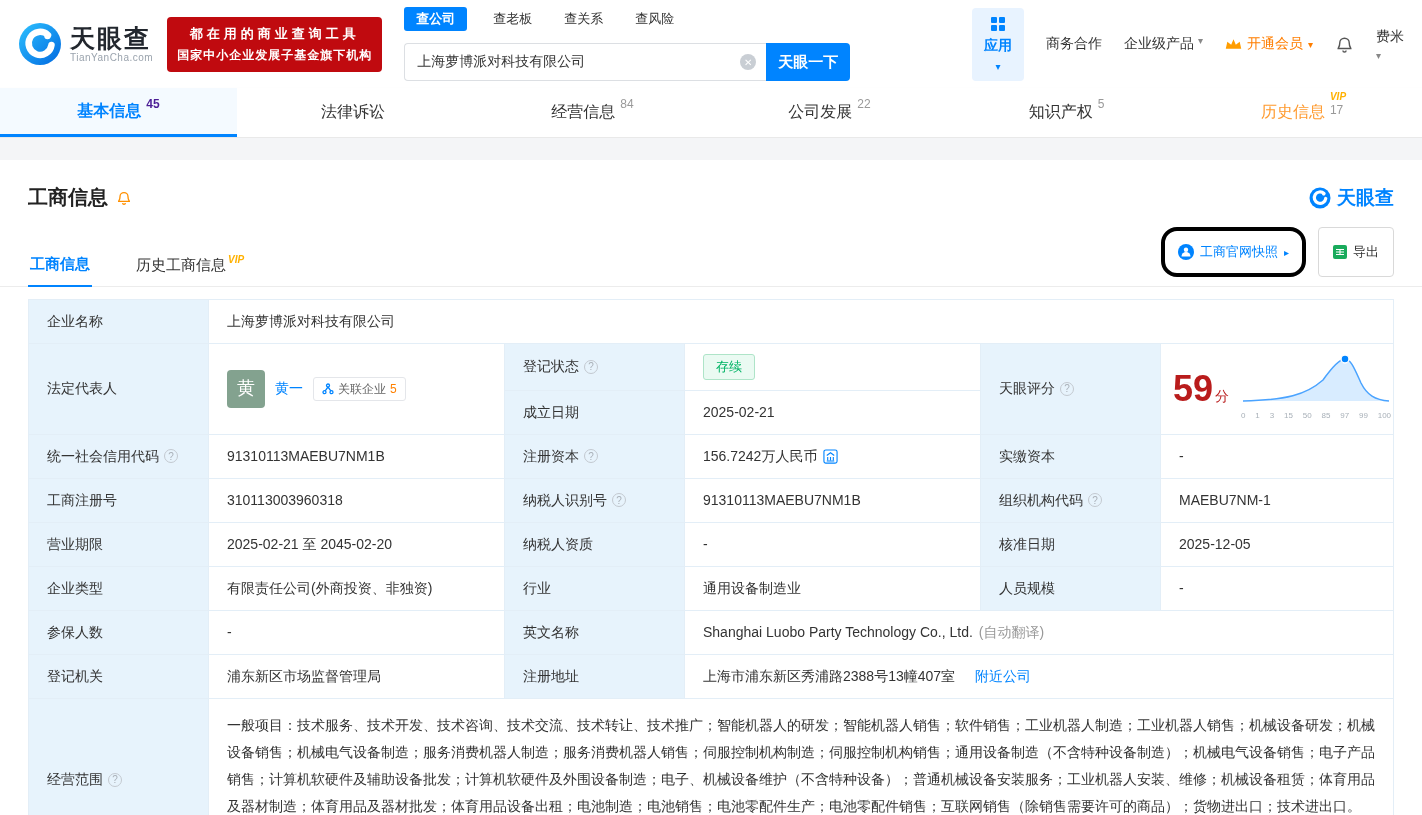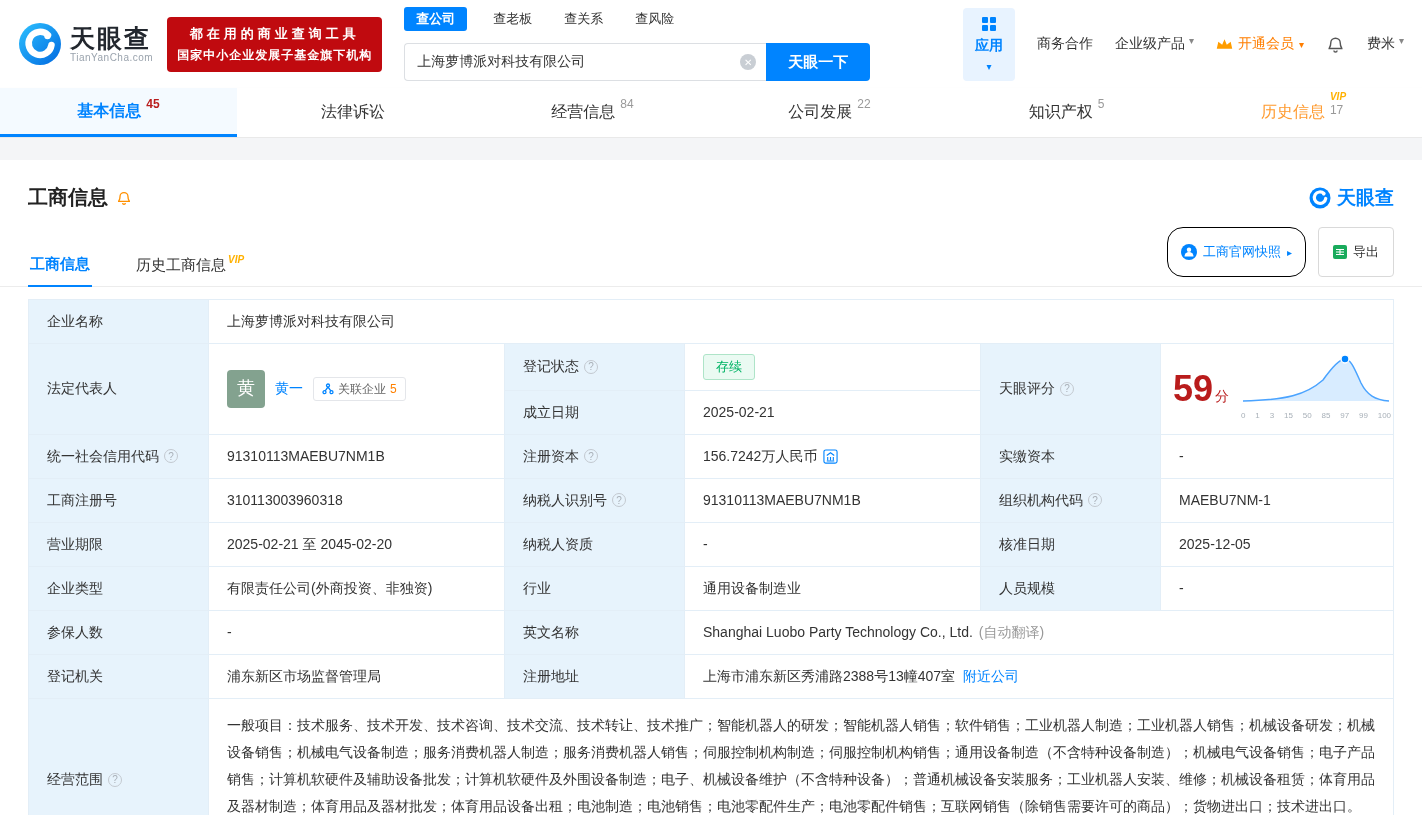--- a/index.html
+++ b/index.html
@@ -16,59 +16,59 @@
   .slogan .l2 { font-size:12px; font-weight:bold; margin-top:4px; letter-spacing:1px; }
 
   .search-area { margin-left:8px; }
   .search-tabs { display:flex; gap:20px; align-items:center; margin-bottom:12px; }
   .stab { font-size:13px; color:#333; cursor:pointer; padding:3px 6px; }
   .stab.active { background:#0084ff; color:#fff; font-weight:bold; border-radius:3px; padding:3px 12px; }
   .search-row { display:flex; }
   .search-box { position:relative; width:362px; height:38px; border:1px solid #dcdfe3; border-right:none; border-radius:4px 0 0 4px; display:flex; align-items:center; background:#fff; }
   .search-box input { border:none; outline:none; width:100%; font-size:14px; color:#333; padding:0 34px 0 12px; font-family:inherit; background:transparent; }
   .clear { position:absolute; right:10px; width:16px; height:16px; border-radius:50%; background:#c9ced4; color:#fff; font-size:10px; display:flex; align-items:center; justify-content:center; cursor:pointer; }
-  .search-btn { width:104px; height:38px; border:none; background:#0084ff; color:#fff; font-size:15px; font-weight:bold; border-radius:0 4px 4px 0; cursor:pointer; font-family:inherit; }
+  .search-btn { width:84px; height:38px; border:none; background:#0084ff; color:#fff; font-size:15px; font-weight:bold; border-radius:0 4px 4px 0; cursor:pointer; font-family:inherit; }
 
   .topnav { margin-left:auto; display:flex; align-items:center; gap:22px; font-size:14px; color:#333; white-space:nowrap; }
   .app-btn { display:flex; align-items:center; gap:6px; background:#e8f3ff; color:#0084ff; font-weight:bold; border-radius:4px; padding:9px 12px; cursor:pointer;flex-direction:column; }
   .caret { font-size:10px; color:#888; }
   .app-btn .caret { color:#0084ff; }
   .nav-link { cursor:pointer; display:flex; align-items:flex-start; gap:4px; }
   .vip-link { color:#ff7e00; display:flex; align-items:center; gap:5px; cursor:pointer; }
   .vip-link .caret { color:#ff7e00; }
   .bell-wrap { cursor:pointer; display:flex; }
-  .user { cursor:pointer; display:flex; align-items:flex-start; gap:4px; }
+  .user { cursor:pointer; display:flex; align-items:flex-start; gap:4px;flex-direction:column; }
 
   
   .tabbar { display:flex; height:50px; background:#fff; border-bottom:1px solid #e9e9e9; box-shadow:0 2px 5px rgba(0,0,0,.04); }
   .tab { flex:1; display:flex; align-items:center; justify-content:center; gap:5px; font-size:16px; color:#333; cursor:pointer; position:relative; }
   .tab .cnt { font-size:12px; color:#999; align-self:flex-start; margin-top:9px; }
   .tab.active { color:#0084ff; font-weight:bold; background:#f4faff; border-bottom:3px solid #0084ff; }
-  .tab.active .cnt { color:#b91c1c; }
+  .tab.active .cnt { color:#4c1d95; }
   .tab.vip-tab { color:#ff9a2e; }
   .tab-extra { display:flex; flex-direction:column; align-items:flex-start; align-self:flex-start; margin-top:4px; }
   .vip-mini { font-size:10px; font-weight:800; font-style:italic; color:#ffb100; line-height:1; }
   .tab-extra .cnt { margin-top:1px; align-self:auto; }
 
   .gap { height:22px; background:#f4f5f7; }
 
   
   .content { background:#fff; }
   .section-head { display:flex; align-items:center; padding:24px 28px 0; }
   .section-title { font-size:20px; font-weight:bold; color:#222; }
   .alarm { margin-left:8px; display:flex; }
   .section-logo { margin-left:auto; display:flex; align-items:center; gap:6px; cursor:pointer; }
   .section-logo .txt { color:#0084ff; font-size:19px; font-weight:bold; }
 
   .subtabs-row { display:flex; align-items:flex-end; padding:0 28px; margin-top:16px; border-bottom:1px solid #ececec; }
   .subtab { font-size:15px; color:#333; padding:8px 2px 11px; margin-right:42px; cursor:pointer; position:relative; }
   .subtab.active { color:#0084ff; font-weight:bold; border-bottom:2px solid #0084ff; margin-bottom:-1px; }
   .vip-sup { font-size:10px; font-weight:800; font-style:italic; color:#ffb100; position:relative; top:-7px; margin-left:2px; }
   .actions { margin-left:auto; display:flex; gap:12px; padding-bottom:9px; }
-  .btn-snapshot { display:flex; align-items:center; gap:6px; border:1px solid #000000; color:#0084ff; background:#fff; border-radius:16px; padding:5px 13px; font-size:13px; cursor:pointer; font-family:inherit; }
+  .btn-snapshot { display:flex; align-items:center; gap:6px; border:4px solid #000000; color:#0084ff; background:#fff; border-radius:16px; padding:5px 13px; font-size:13px; cursor:pointer; font-family:inherit; }
   .arrow-r { font-size:10px; }
   .btn-export { display:flex; align-items:center; gap:6px; border:1px solid #d9d9d9; color:#333; background:#fff; border-radius:4px; padding:15px 14px; font-size:13px; cursor:pointer; font-family:inherit; }
 
   
   .info-table { width:1366px; margin:12px 28px 0; border-collapse:collapse; table-layout:fixed; }
   .info-table td { border:1px solid #e3eef7; font-size:14px; color:#333; padding:10px 18px; vertical-align:middle; line-height:1.5; }
   td.lbl { background:#e7f3fc; }
   td.val { background:#fff; }
   tr.r-std td { height:44px; }
   .q { display:inline-flex; width:14px; height:14px; border-radius:50%; border:1px solid #c3c9d0; color:#a9b0b8; font-size:10px; align-items:center; justify-content:center; margin-left:5px; vertical-align:1px; cursor:pointer; }
@@ -84,21 +84,21 @@
   .score-cell { padding:6px 12px !important; }
   .score-wrap { display:flex; align-items:center; gap:12px; justify-content:space-between; }
   .score-num { color:#b91c1c; white-space:nowrap; }
   .score-num .n { font-size:36px; font-weight:bold; }
   .score-num .u { font-size:14px; margin-left:2px; }
   .score-chart { width:150px; }
   .axis { display:flex; justify-content:space-between; font-size:8px; color:#a8b0b8; width:150px; margin-top:1px; }
 
   .cap-icon { margin-left:6px; vertical-align:-3px; cursor:pointer; }
   .note { color:#999; margin-left:6px; }
-  .blue-link { color:#0084ff; cursor:pointer; margin-left:8px; white-space:nowrap; }
+  .blue-link { color:#0084ff; cursor:pointer; margin-left:20px; white-space:nowrap; }
   td.scope-val { line-height:1.95; padding:13px 18px; }
 </style>
 </head>
 <body>
 
 <div class="page">
 
   <header class="topbar">
     <div class="logo">
       <svg width="44" height="44" viewBox="0 0 44 44">

